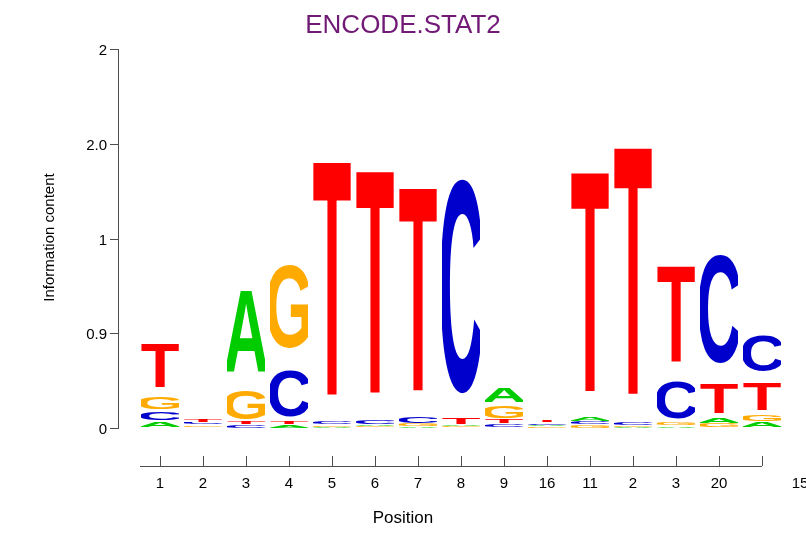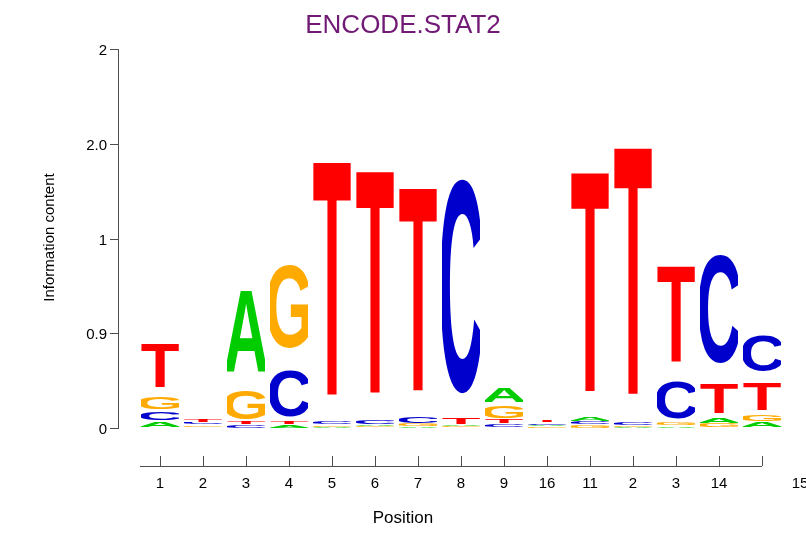--- a/index.html
+++ b/index.html
@@ -109,21 +109,21 @@
       <div class="xtick-label" style="left: 504px;">9</div>
       <div class="xtick-mark" style="left: 547px;"></div>
       <div class="xtick-label" style="left: 547px;">16</div>
       <div class="xtick-mark" style="left: 590px;"></div>
       <div class="xtick-label" style="left: 590px;">11</div>
       <div class="xtick-mark" style="left: 633px;"></div>
       <div class="xtick-label" style="left: 633px;">2</div>
       <div class="xtick-mark" style="left: 676px;"></div>
       <div class="xtick-label" style="left: 676px;">3</div>
       <div class="xtick-mark" style="left: 719px;"></div>
-      <div class="xtick-label" style="left: 719px;">14</div>
+      <div class="xtick-label" style="left: 719px;">20</div>
       <div class="xtick-mark" style="left: 762px;"></div>
       <div class="xtick-label" style="left: 800px;">15</div>
     </div>
 
   <div id="stacks">
       <div class="stack" style="left: 141px; width: 38px; bottom: 131px; height: 0px;">
         <div class="glyph" style="height: 7.58px; bottom: 0px;">
           <svg viewBox="0 0 60 100" preserveAspectRatio="none">
             <text x="30" y="92" text-anchor="middle" fill="#00cc00">A</text>
           </svg>

